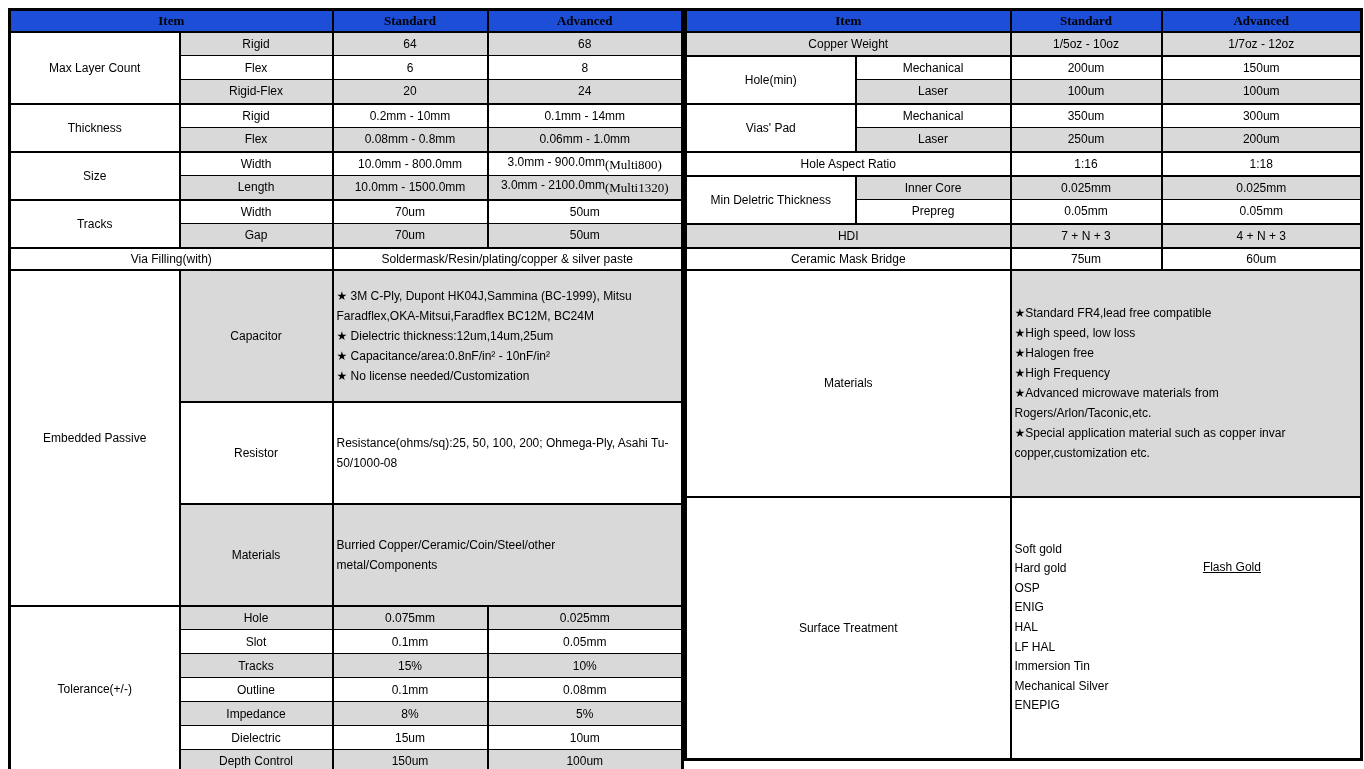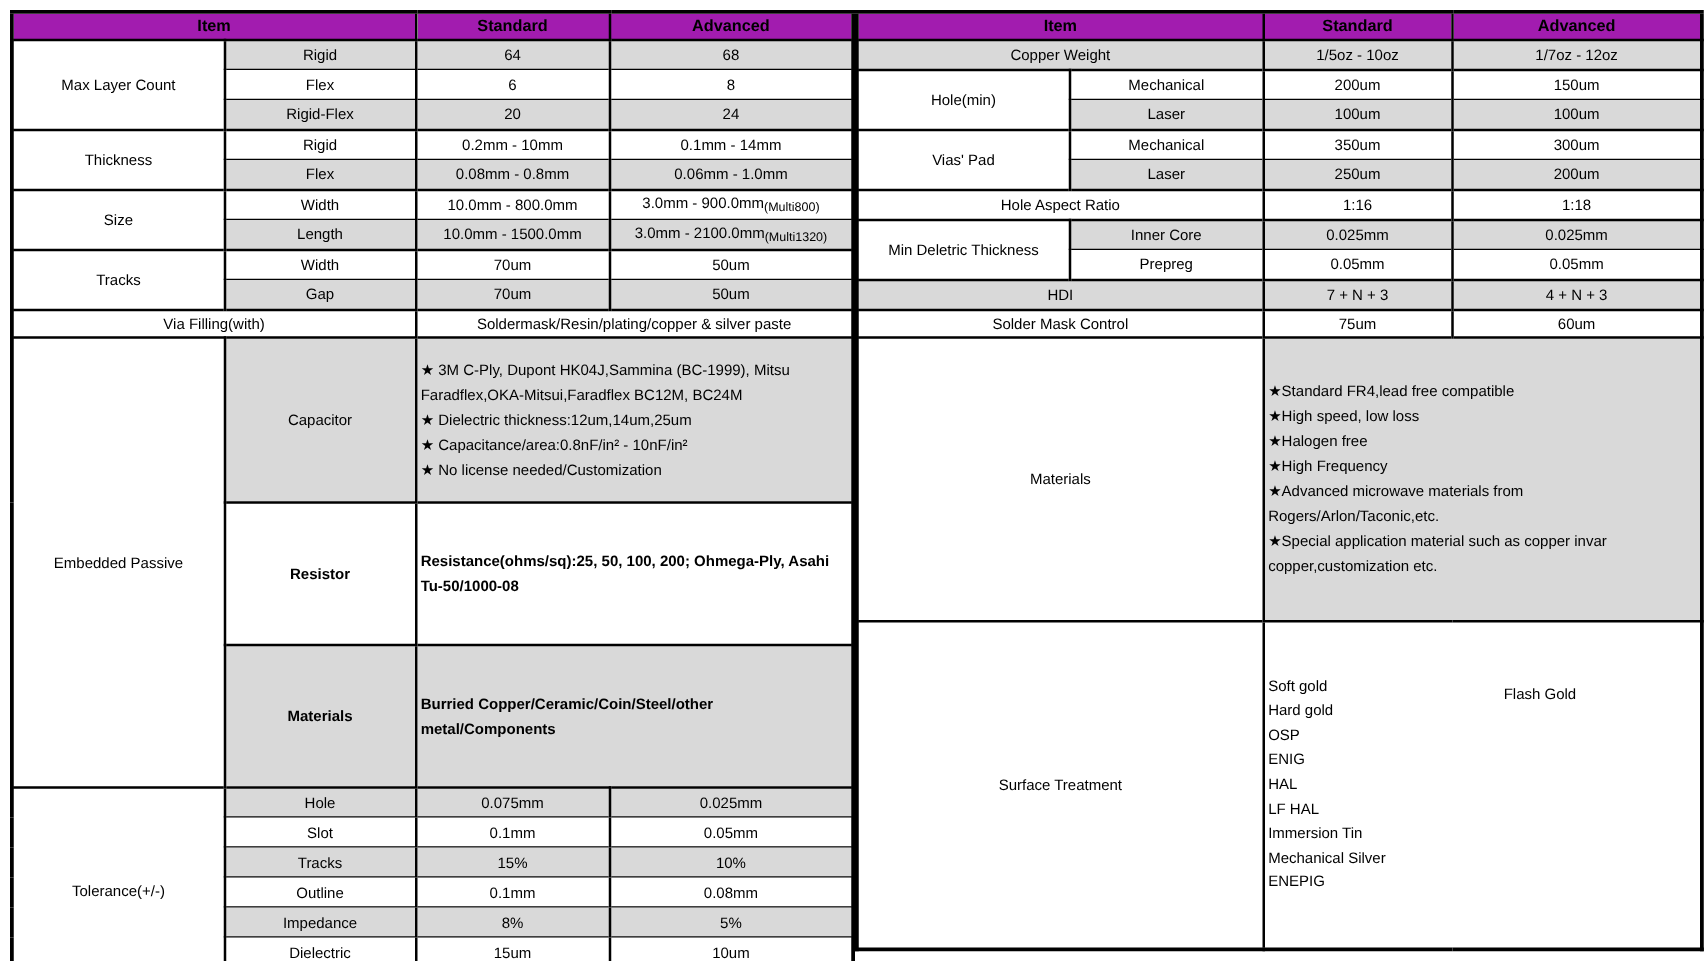--- a/index.html
+++ b/index.html
@@ -12,33 +12,33 @@
   table.half td {
     border-style:solid; border-color:#000;
     border-width:1px 2px;
     text-align:center; vertical-align:middle;
     font-size:12px; padding:1px 3px;
     overflow:hidden; word-wrap:break-word;
   }
   tr.sec > td { border-top-width:2px;margin-top:12px; }
   tr.hdr > td {
     border-top-width:3px; border-bottom-width:2px;
-    background:#a21caf; font-weight:bold; font-size:13px;
+    background:#1d4ed8; font-weight:bold; font-size:13px;font-family:Liberation Serif, serif;
   }
   .g { background:#d9d9d9; }
   .h22 { height:22px; } .h24 { height:24px; }
-  .h132 { height:132px; } .h95 { height:114px;font-weight:bold; }
+  .h132 { height:132px; } .h95 { height:102px; }
   .h227 { height:227px; } .h263 { height:263px; }
   td.longcell { text-align:left; padding:2px 5px; }
   .lines div { line-height:20px; text-align:left; }
   .wrapnarrow { max-width:262px; }
-  .sub { font-size:10px; vertical-align:-3px; letter-spacing:0; }
+  .sub { font-size:13px; vertical-align:-3px; letter-spacing:0;font-family:Liberation Serif, serif; }
   .st-wrap { position:relative; }
   .st-list div { line-height:19.6px; text-align:left; }
-  .st-flash { position:absolute; left:55%; top:8px; white-space:nowrap; }
+  .st-flash { position:absolute; left:55%; top:20px; white-space:nowrap;text-decoration:underline; }
 </style>
 </head>
 <body>
 
 <div class="page">
   <div class="tables">
 
     <table class="half left-table">
       <colgroup>
         <col style="width:170px">
@@ -241,21 +241,21 @@
         <td>0.05mm</td>
       </tr>
 
       <tr class="sec h24">
         <td colspan="2" class="g">HDI</td>
         <td class="g">7 + N + 3</td>
         <td class="g">4 + N + 3</td>
       </tr>
 
       <tr class="sec h22">
-        <td colspan="2">Solder Mask Control</td>
+        <td colspan="2">Ceramic Mask Bridge</td>
         <td>75um</td>
         <td>60um</td>
       </tr>
 
       <tr class="sec h227">
         <td colspan="2">Materials</td>
         <td colspan="2" class="g longcell">
           <div class="lines">
             <div>★Standard FR4,lead free compatible</div>
             <div>★High speed, low loss</div>

